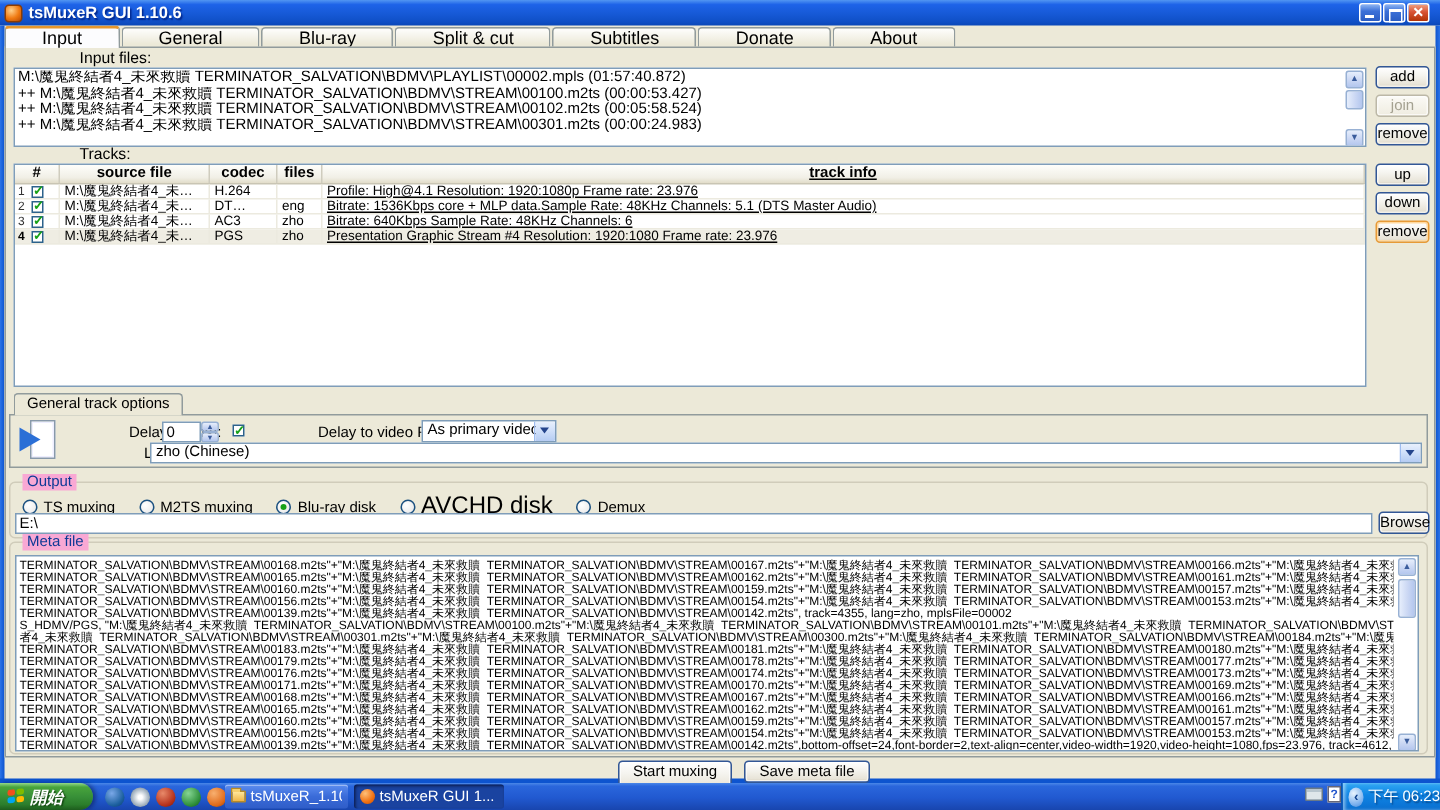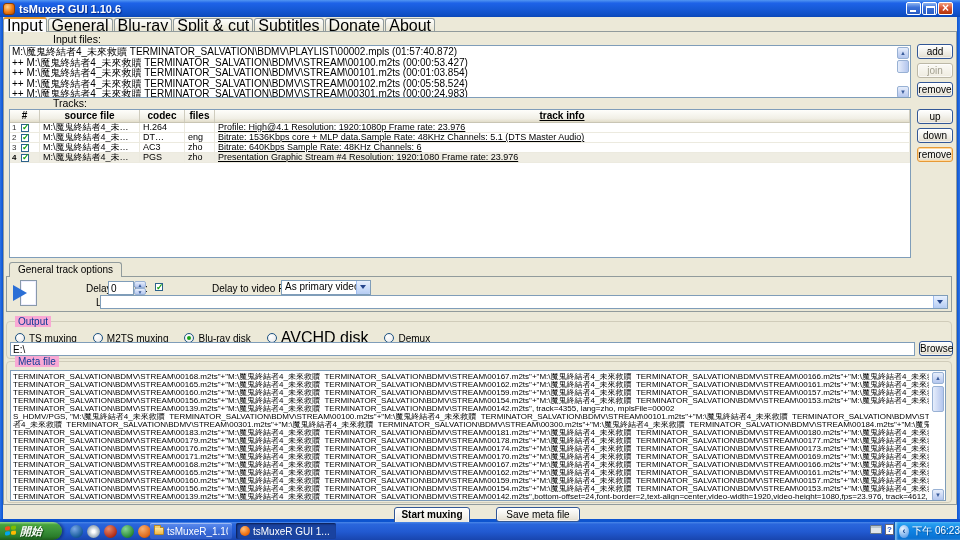--- a/index.html
+++ b/index.html
@@ -24,21 +24,21 @@
   .win-btn.min::after { content:""; position:absolute; left:3px; bottom:2px; width:6px; height:2px; background:#fff; }
   .win-btn.max::after { content:""; position:absolute; left:3px; top:3px; width:7px; height:6px;
     border:1px solid #fff; border-top-width:2px; }
   .win-btn.close::after { content:"×"; position:absolute; left:0; right:0; top:-2px; text-align:center;
     color:#fff; font-size:12px; font-weight:bold; }
   .win-edge-l { position:absolute; left:0; top:17px; width:3px; height:503px; background:linear-gradient(90deg,#2b73e8,#0d54cf); }
   .win-edge-r { position:absolute; right:0; top:17px; width:3px; height:503px; background:linear-gradient(90deg,#0d54cf,#2b73e8); }
   .win-edge-b { position:absolute; left:0; top:519px; width:960px; height:3px; background:#0d54cf; }
   
   .tabs { position:absolute; left:3px; top:17px; height:15px; display:flex; }
-  .tab { height:14px; margin-top:1px; padding:0 3px; font-size:16px; line-height:13px;
+  .tab { height:14px; margin-top:1px; padding:0 24px; font-size:12px; line-height:13px;
     background:linear-gradient(180deg,#fefefd,#ece9d8 80%); border:1px solid #919b9c; border-bottom:none;
     border-radius:3px 3px 0 0; margin-right:1px; }
   .tab.active { height:15px; margin-top:0; background:#fcfcfe; border-top:2px solid #e5972d; z-index:3; position:relative; }
   .panel { position:absolute; left:3px; top:31px; width:954px; height:474px;
     border:1px solid #919b9c; background:#ece9d8; }
   .lbl { position:absolute; font-size:10.5px;margin-left:44px; }
   
   .xp-btn { position:absolute; font-size:10px; text-align:center; line-height:13px; color:#000;
     background:linear-gradient(180deg,#ffffff 0%,#f5f4ef 40%,#e8e4d8 85%,#d8d0c0 100%);
     border:1px solid #325796; border-radius:3px; box-shadow:inset 0 0 0 1px rgba(255,255,255,.65); }
@@ -186,21 +186,20 @@
 
   <div class="panel"></div>
 
   <div class="lbl" style="left:9px;top:33px;">Input files:</div>
   <div class="filelist">
 
       <div class="file-item">M:\魔鬼終結者4_未來救贖  TERMINATOR_SALVATION\BDMV\PLAYLIST\00002.mpls (01:57:40.872)</div>
 
       <div class="file-item">++ M:\魔鬼終結者4_未來救贖  TERMINATOR_SALVATION\BDMV\STREAM\00100.m2ts (00:00:53.427)</div>
 
-      <div class="file-item">++ M:\魔鬼終結者4_未來救贖  TERMINATOR_SALVATION\BDMV\STREAM\00101.m2ts (00:01:03.854)</div>
 
       <div class="file-item">++ M:\魔鬼終結者4_未來救贖  TERMINATOR_SALVATION\BDMV\STREAM\00102.m2ts (00:05:58.524)</div>
 
       <div class="file-item">++ M:\魔鬼終結者4_未來救贖  TERMINATOR_SALVATION\BDMV\STREAM\00301.m2ts (00:00:24.983)</div>
 
     <div class="vscroll" style="right:1px;top:1px;height:51px;">
       <div class="sb-btn up" style="top:0;"></div>
       <div class="sb-thumb" style="top:13px;height:13px;"></div>
       <div class="sb-btn down" style="top:39px;"></div>
     </div>
@@ -282,20 +281,21 @@
   </div>
   <span class="chk on" style="position:absolute;left:155px;top:283px;"></span>
   <div class="lbl" style="left:168px;top:283px;font-size:10px;">Delay to video FPS</div>
   <div class="lbl" style="left:258px;top:283px;font-size:10px;">size:</div>
   <div class="combo" style="left:281px;top:280px;width:90px;height:15px;">
     <span class="txt">As primary video</span>
     <span class="drop"></span>
   </div>
   <div class="lbl" style="left:52px;top:297px;font-size:10px;">Language:</div>
   <div class="combo" style="left:100px;top:295px;width:848px;height:14px;">
+    <span class="txt">zho (Chinese)</span>
     <span class="drop"></span>
   </div>
 
   <div class="groupbox" style="left:6px;top:321px;width:946px;height:38px;">
     <span class="legend">Output</span>
     <div style="position:absolute;left:8px;top:7px;display:flex;gap:16px;align-items:center;">
 
         <span style="display:flex;gap:4px;align-items:center;">
           <span class="radio"></span>
           <span style="font-size:10px;">TS muxing</span>
@@ -363,21 +363,21 @@
 
       <div class="meta-line">TERMINATOR_SALVATION\BDMV\STREAM\00139.m2ts"+"M:\魔鬼終結者4_未來救贖  TERMINATOR_SALVATION\BDMV\STREAM\00142.m2ts",bottom-offset=24,font-border=2,text-align=center,video-width=1920,video-height=1080,fps=23.976, track=4612, lang=zho, mplsFile=00002</div>
 
     <div class="vscroll" style="right:1px;top:1px;height:129px;">
       <div class="sb-btn up" style="top:0;"></div>
       <div class="sb-thumb" style="top:14px;height:26px;"></div>
       <div class="sb-btn down" style="top:117px;"></div>
     </div>
   </div>
 
-  <div class="xp-btn" style="left:394px;top:507px;width:76px;height:21px;font-weight:bold;">Start muxing</div>
+  <div class="xp-btn" style="left:412px;top:507px;width:76px;height:21px;">Start muxing</div>
   <div class="xp-btn" style="left:496px;top:507px;width:84px;height:15px;">Save meta file</div>
 
   <div class="taskbar">
     <div class="start-btn">
       <span class="start-flag">
           <i></i>
           <i></i>
           <i></i>
           <i></i>
         </span>

